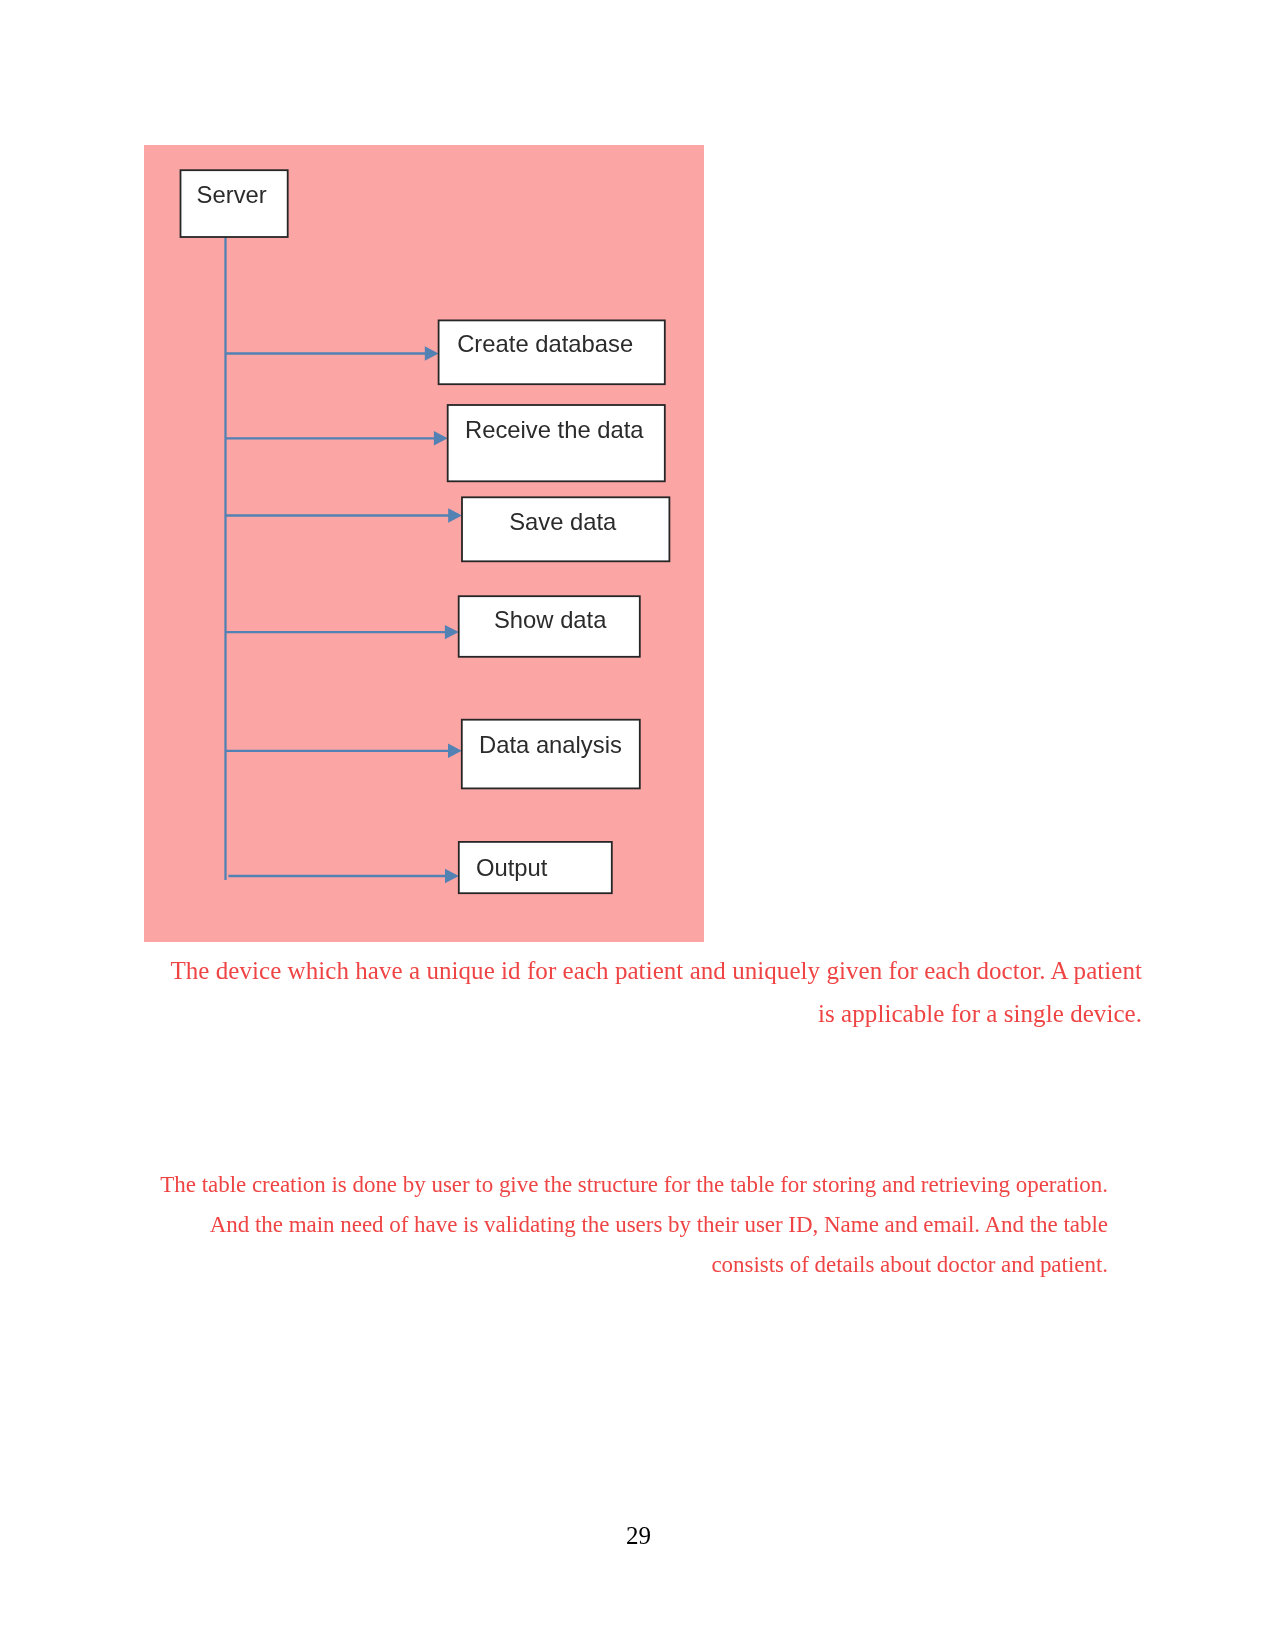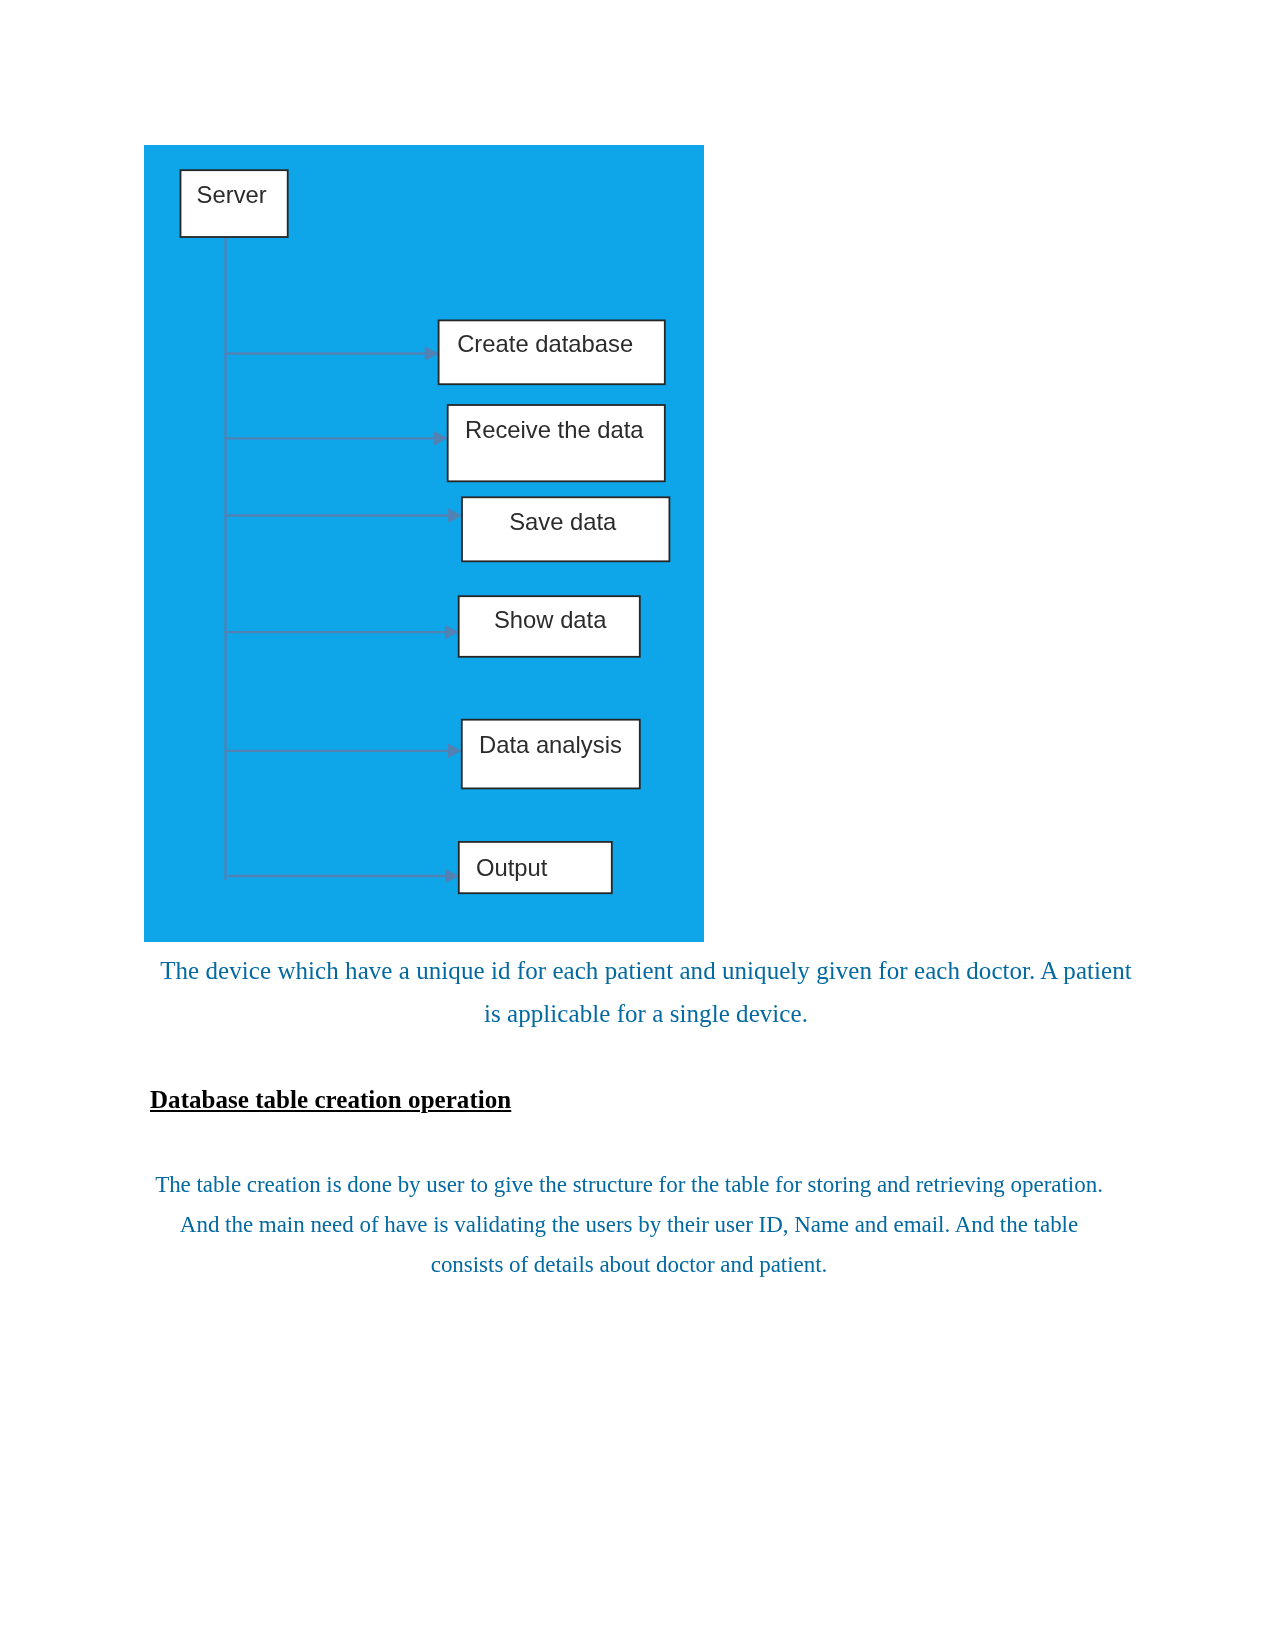--- a/index.html
+++ b/index.html
@@ -24,22 +24,22 @@
     width:560px; height:797px;
     background:#fdfdfd;
   }
   .fig-svg { position:absolute; left:0; top:0; }
 
   
   .para {
     position:absolute;
     font-family:"Liberation Serif", serif;
     font-size:25px;
-    color:#0369a1;
-    text-align:center;
+    color:#ef4444;
+    text-align:right;
     white-space:normal;
   }
   .p1 { left:150px; top:949px; width:992px; line-height:43px; font-size:25px; letter-spacing:0.055px; }
   .heading {
     position:absolute;
     left:150px; top:1083px;
     font-family:"Liberation Serif", serif;
     font-size:25px;
     font-weight:bold;
     text-decoration:underline;
@@ -56,21 +56,21 @@
     font-size:25px;
   }
 </style>
 </head>
 <body>
 
 <div class="page">
 
   <div class="content">
 
-    <figure class="figure" style="left: 144px; top: 145px; width: 560px; height: 797px; background: #0ea5e9;">
+    <figure class="figure" style="left: 144px; top: 145px; width: 560px; height: 797px; background: #fca5a5;">
       <svg class="fig-svg" width="560" height="797" viewBox="0 0 560 797">
           <g>
             <line x1="81.5" y1="92" x2="81.5" y2="735" stroke="#5282b4" stroke-width="2.3"></line>
             <g>
               <line x1="81.5" y1="208.5" x2="283.1" y2="208.5" stroke="#5282b4" stroke-width="2.3"></line>
               <path d="M 294.6 208.5 L 280.8 201.3 L 280.8 215.7 Z" fill="#5282b4"></path>
             </g>
             <g>
               <line x1="81.5" y1="293.3" x2="292.2" y2="293.3" stroke="#5282b4" stroke-width="2.3"></line>
               <path d="M 303.7 293.3 L 289.9 286.1 L 289.9 300.5 Z" fill="#5282b4"></path>
@@ -118,20 +118,20 @@
           </g>
           <g>
             <rect x="314.8" y="696.9" width="153" height="51.3" fill="#ffffff" stroke="#262626" stroke-width="1.8"></rect>
             <text x="332" y="730.7" font-family="&quot;Liberation Sans&quot;, sans-serif" font-size="23.8px" fill="#2b2b2b">Output</text>
           </g>
         </svg>
     </figure>
 
     <p class="para p1">The device which have a unique id for each patient and uniquely given for each doctor. A patient is applicable for a single device.</p>
 
-    <h2 class="heading">Database table creation operation</h2>
 
     <p class="para p2">The table creation is done by user to give the structure for the table for storing and retrieving operation. And the main need of have is validating the users by their user ID, Name and email. And the table consists of details about doctor and patient.</p>
 
   </div>
 
+  <div class="pageno">29</div>
 
 </div>
 
 </body></html>

